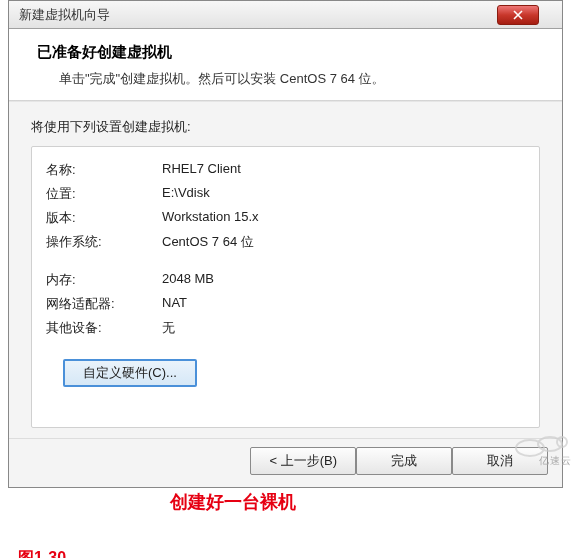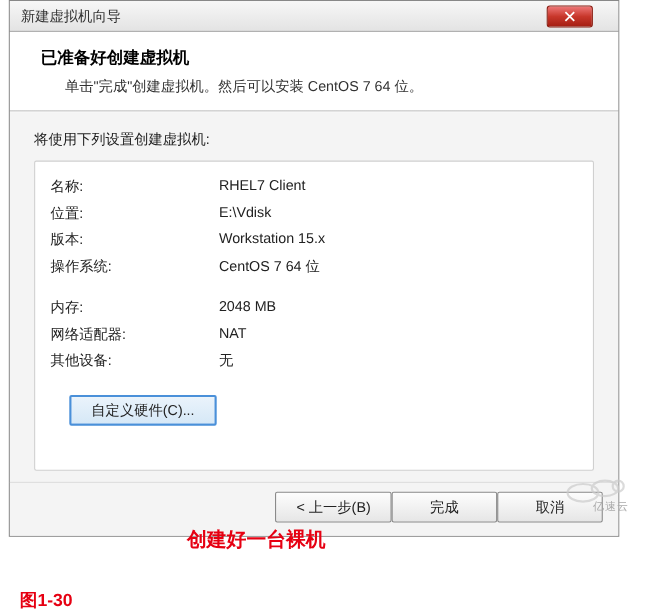--- a/index.html
+++ b/index.html
@@ -9,30 +9,30 @@
     .title-text { flex: 1; font-size: 13px; color: #333; }
     .close-btn { width: 42px; height: 20px; background: linear-gradient(to bottom, #e77 0%, #c8372b 50%, #a51e12 100%); border: 1px solid #8a1c10; border-radius: 3px; display: flex; align-items: center; justify-content: center; cursor: pointer; }
     .close-btn svg { width: 10px; height: 10px; }
     .header { padding: 14px 24px 12px 28px; background: #fff; }
     .header h1 { font-size: 15px; font-weight: bold; color: #000; margin-bottom: 8px; }
     .header p { font-size: 13px; color: #333; padding-left: 22px; }
     .divider { height: 2px; background: linear-gradient(to bottom, #ccc, #eee); }
     .content { padding: 16px 22px 10px 22px; background: #f4f4f4; }
     .content .intro { font-size: 13px; color: #222; margin-bottom: 10px; }
     .panel { background: #fff; border: 1px solid #d0d0d0; padding: 14px 14px 40px 14px; border-radius: 2px; }
-    .row { display: flex; margin-bottom: 6px; font-size: 13px; gap: 37px; }
+    .row { display: flex; margin-bottom: 6px; font-size: 13px; }
     .row .label { width: 116px; color: #222; }
     .row .value { color: #222; }
     .gap { height: 14px; }
     .custom-btn-wrap { margin-top: 22px; margin-left: 17px; }
     .btn { height: 28px; padding: 0 18px; background: linear-gradient(to bottom, #fdfdfd, #e6e6e6); border: 1px solid #8a8a8a; border-radius: 2px; font-size: 13px; cursor: pointer; color: #222; font-family: inherit; }
     .btn.highlight { border: 2px solid #4a90d9; background: linear-gradient(to bottom, #eaf3fb, #d6e8f7); }
     .footer { background: #f4f4f4; padding: 8px 14px 12px 14px; display: flex; justify-content: flex-end; border-top: 1px solid #ddd; }
     .footer .btn { min-width: 96px; }
-    .annotation { position: absolute; color: #e60012; font-weight: bold; }
+    .annotation { position: absolute; color: #e60012; font-weight: bold; margin-top: 12px; }
     .ann1 { top: 478px; left: 170px; font-size: 18px; }
     .ann2 { top: 536px; left: 18px; font-size: 16px; }
     .watermark { position: absolute; right: 14px; top: 432px; opacity: 0.7; }
     .watermark svg { width: 62px; height: 26px; }
     .wm-text { position: absolute; right: 16px; top: 454px; font-size: 10px; color: #aaa; letter-spacing: 1px; }
   </style>
 </head>
 <body>
 
 <div class="dialog">

